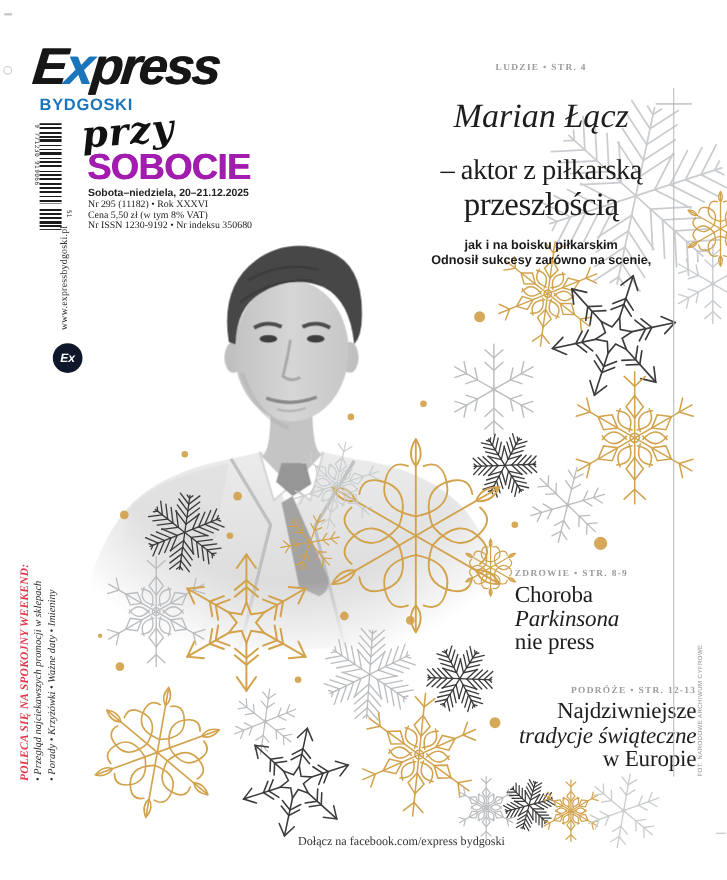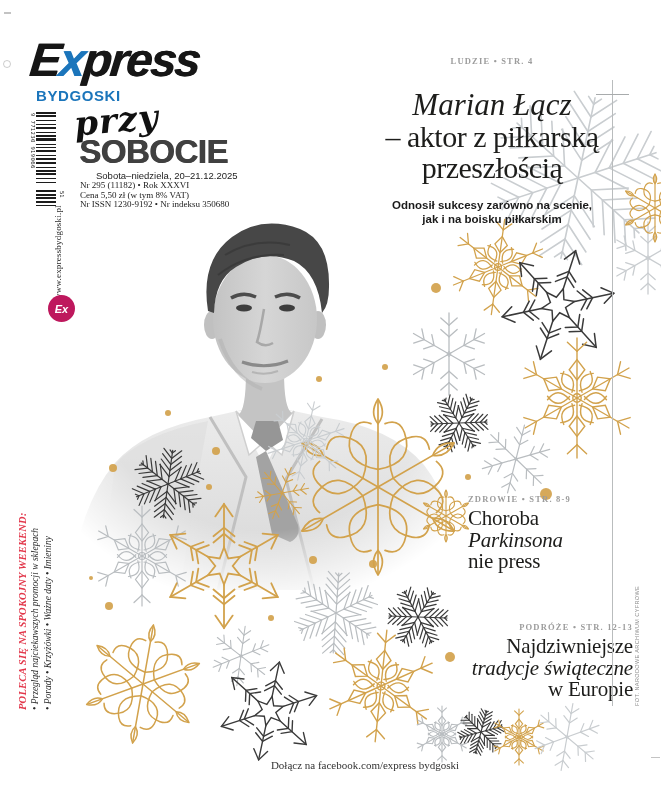--- a/index.html
+++ b/index.html
@@ -43,58 +43,58 @@
   }
   
   .vwrap{overflow:visible;}
   .vinner{
     position:absolute;left:0;top:0;transform-origin:0 0;
     transform:rotate(-90deg) translateX(-100%);white-space:nowrap;
   }
   .website{left:53px;top:212px;width:14px;height:88px;}
   .website .vinner{width:88px;height:14px;font-size:9px;color:#2b2b2b;letter-spacing:0.2px;}
   .badge{
-    left:48px;top:295px;width:27px;height:27px;border-radius:50%;
-    background:#be185d;color:#fff;font-family:"Liberation Sans",sans-serif;
+    left:48px;top:312px;width:27px;height:27px;border-radius:50%;
+    background:#0f172a;color:#fff;font-family:"Liberation Sans",sans-serif;
     font-weight:bold;font-style:italic;font-size:11px;
     display:flex;align-items:center;justify-content:center;
   }
   
   .przy{
     left:74px;top:103px;font-family:"DejaVu Serif",serif;font-style:italic;font-weight:bold;
     font-size:34px;color:#111;transform:rotate(-5deg);line-height:1;letter-spacing:1px;
   }
   .sobocie{
     left:79px;top:135px;font-family:"Liberation Sans",sans-serif;font-weight:bold;
-    font-size:33px;letter-spacing:-0.5px;color:#404040;line-height:1;
+    font-size:33px;letter-spacing:-0.5px;color:#a21caf;line-height:1;
     text-shadow:0.7px 0 0 currentColor;
   }
   .info{left:80px;top:171px;line-height:9.3px;font-size:9px;color:#222;}
-  .info .dateline{font-family:"Liberation Sans",sans-serif;font-weight:normal;font-size:9.5px;margin-bottom:1px;margin-left:16px;}
+  .info .dateline{font-family:"Liberation Sans",sans-serif;font-weight:bold;font-size:9.5px;margin-bottom:1px;}
   
   .rail{left:16px;top:505px;width:42px;height:205px;}
   .rail .vinner{width:205px;height:42px;font-style:italic;line-height:13px;}
   .rail .rl-title{color:#E2374B;font-weight:bold;font-size:10.5px;letter-spacing:0.2px;}
   .rail .rl-line{color:#2a2a2a;font-size:9.5px;}
   
   .lead{left:374px;top:56px;width:236px;text-align:center;color:#1d1d1b;}
   .kicker{
     font-family:Liberation Serif, serif;font-weight:bold;font-size:8.5px;
     letter-spacing:1.2px;color:#9c9c9c;
   }
   .lead .t1{font-size:31px;font-style:italic;line-height:33px;margin-top:22px;}
-  .lead .t2{font-size:30px;line-height:31px;letter-spacing:-0.5px;}
+  .lead .t2{font-size:26px;line-height:31px;letter-spacing:-0.5px;margin-top:18px;}
   .lead .t3{font-size:30px;line-height:31px;letter-spacing:-0.5px;}
   .lead .sub{
     margin-top:16px;font-family:"Liberation Sans",sans-serif;font-weight:bold;
     font-size:11.5px;line-height:13.5px;color:#1a1a1a;
   }
   
   .story{color:#1d1d1b;}
-  .health{left:468px;top:494px;width:160px;}
+  .health{left:468px;top:516px;width:160px;}
   .travel{left:463px;top:622px;width:170px;text-align:right;}
   .story .stitle{font-size:21px;line-height:21.5px;margin-top:4px;letter-spacing:-0.2px;}
   .it{font-style:italic;}
   
   .fb{left:240px;top:759px;width:250px;text-align:center;font-size:11px;color:#333;}
   .credit{left:634px;top:586px;width:9px;height:120px;}
   .credit .vinner{width:120px;height:9px;font-family:"Liberation Sans",sans-serif;font-size:5.5px;letter-spacing:0.4px;color:#8f8f8f;}
   .vrule{left:612px;top:80px;width:1px;height:626px;background:#b9bcbd;}
   .crossdash{left:596px;top:94px;width:33px;height:1px;background:#a8abac;}
   .pmark1{left:4px;top:12px;width:7px;height:2px;background:#aaa;opacity:.7;}
@@ -1579,22 +1579,22 @@
       <div class="rl-line">• Porady • Krzyżówki • Ważne daty • Imieniny</div>
     </div>
   </div>
 
   <div class="abs lead txt">
     <div class="kicker">LUDZIE • STR. 4</div>
     <div class="t1">Marian Łącz</div>
     <div class="t2">– aktor z piłkarską</div>
     <div class="t3">przeszłością</div>
     <div class="sub">
+      <div>jak i na boisku piłkarskim</div>
       <div>Odnosił sukcesy zarówno na scenie,</div>
-      <div>jak i na boisku piłkarskim</div>
     </div>
   </div>
 
   <div class="abs story health txt">
     <div class="kicker">ZDROWIE • STR. 8-9</div>
     <div class="stitle"><span>Choroba </span><span class="it">Parkinsona</span><br>
       <span>nie press</span><br>
     </div>
   </div>
 

